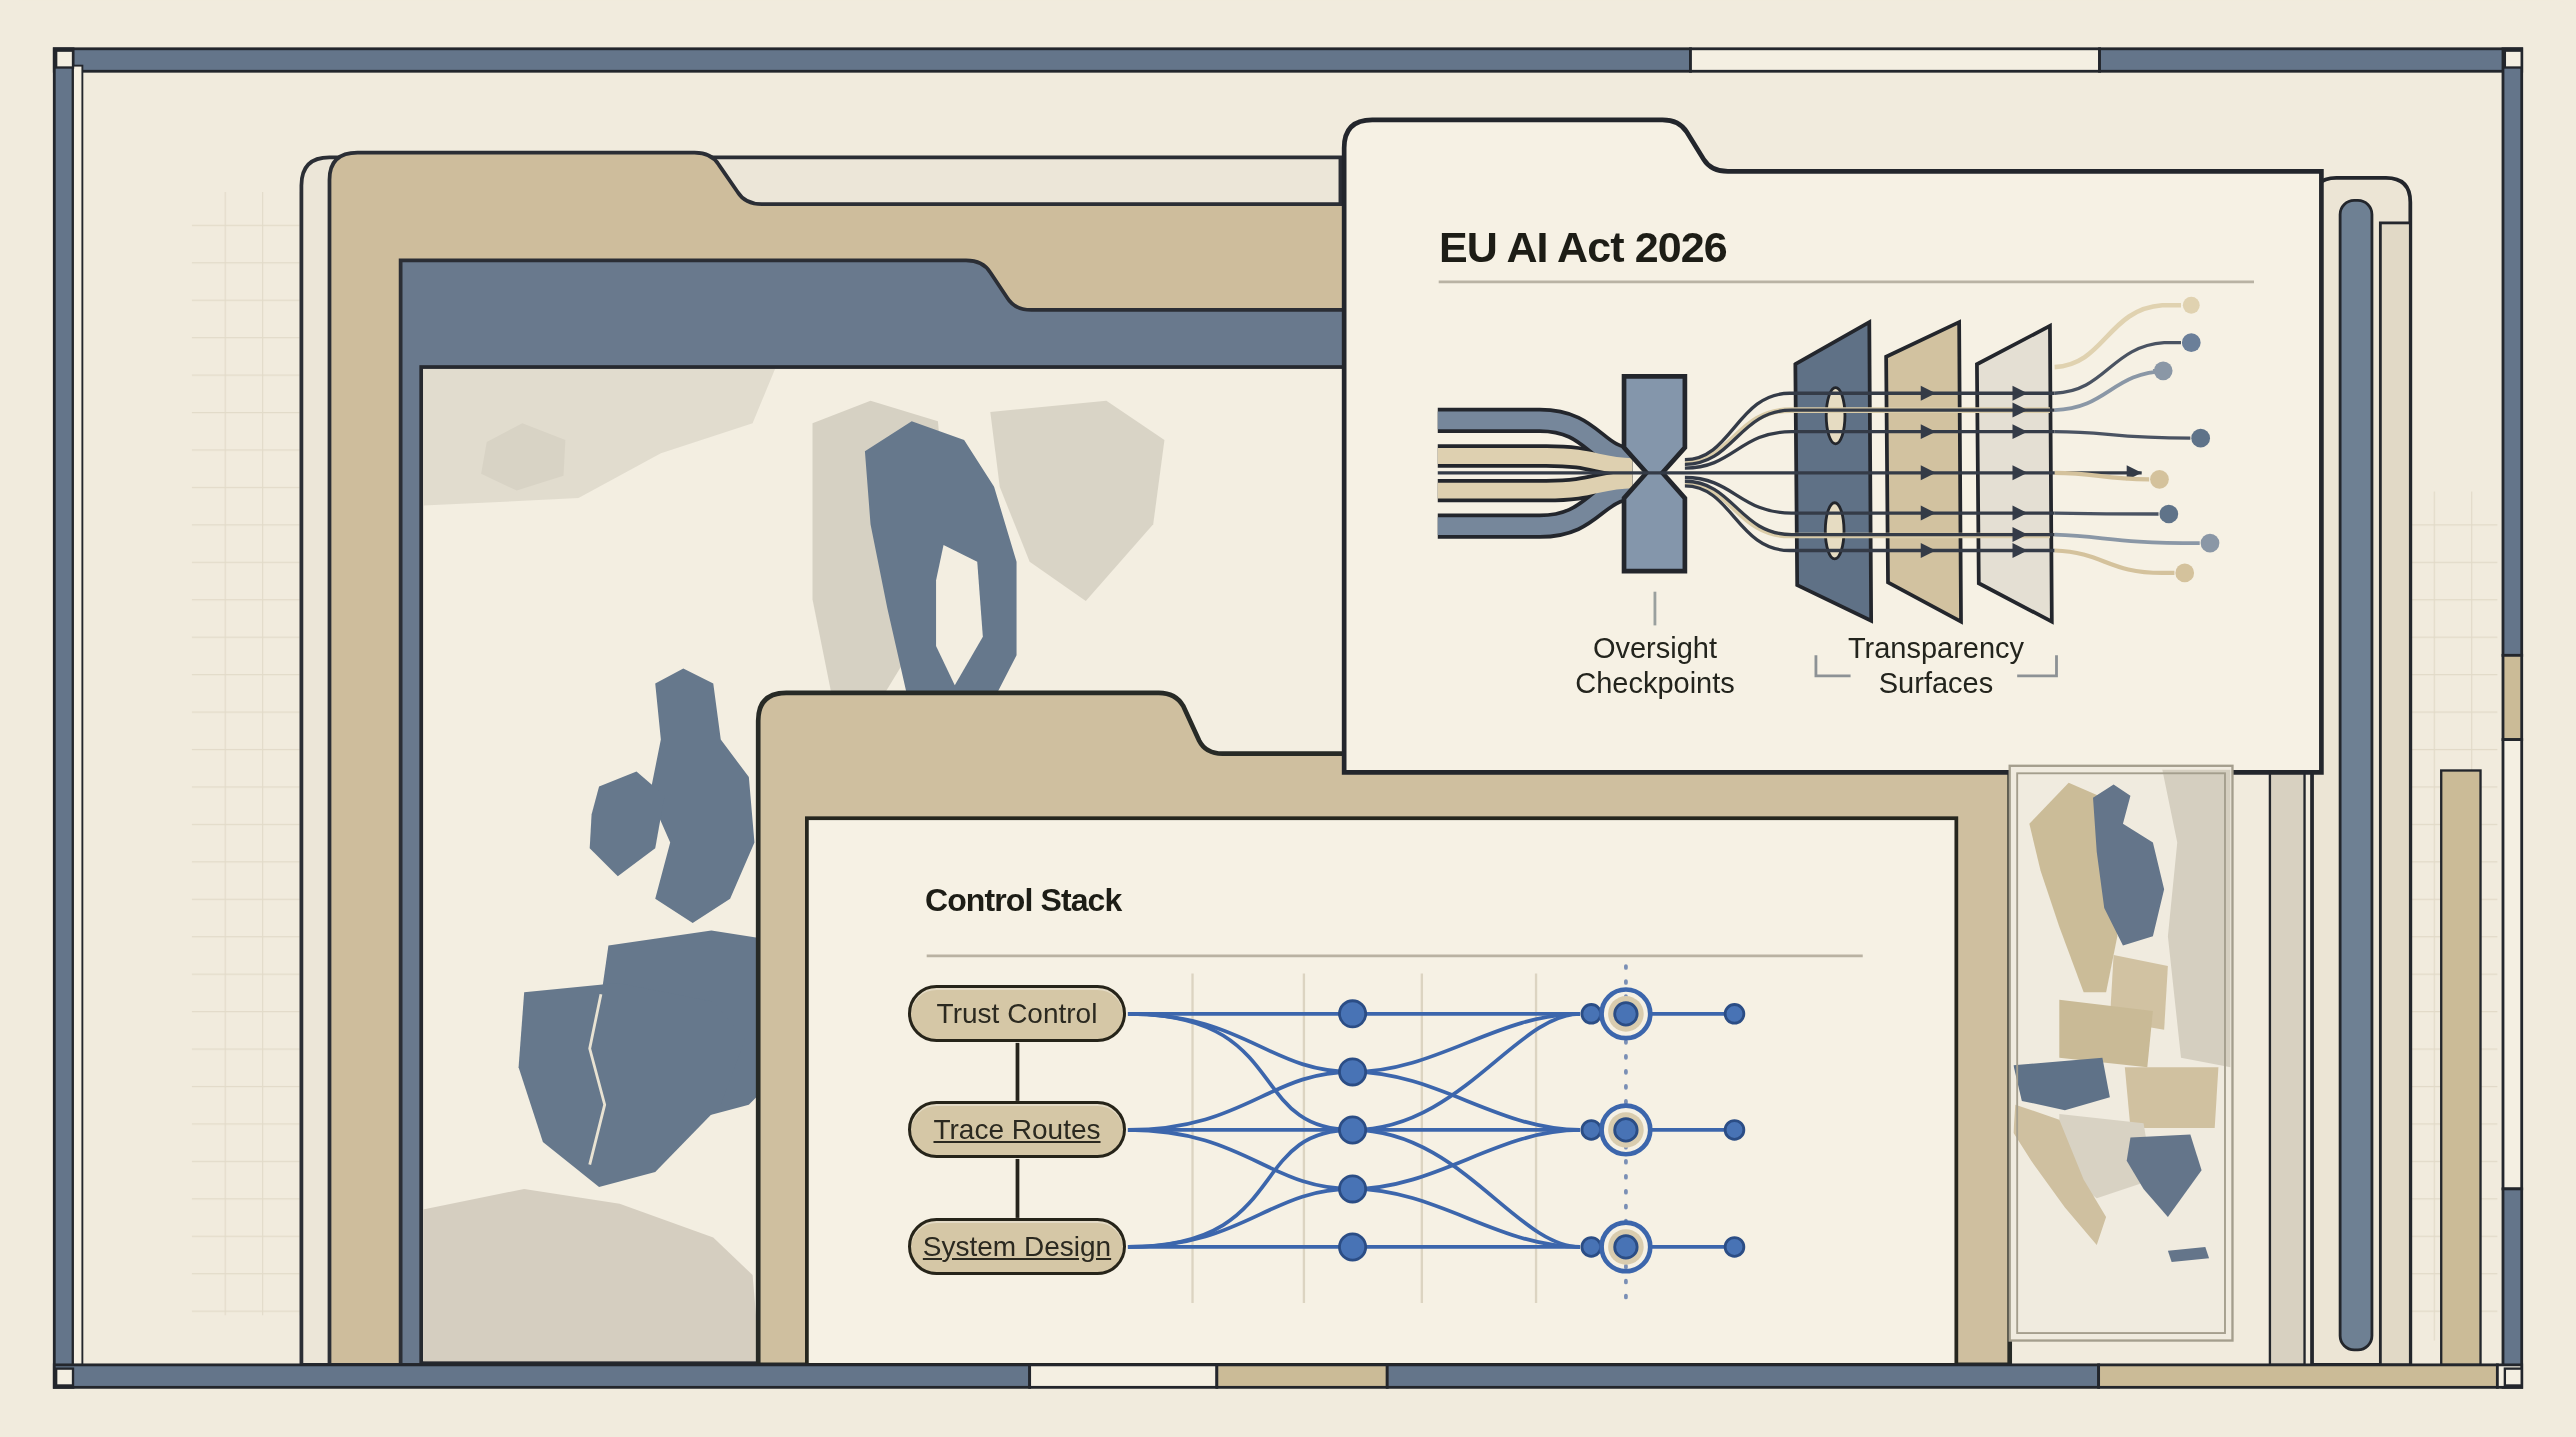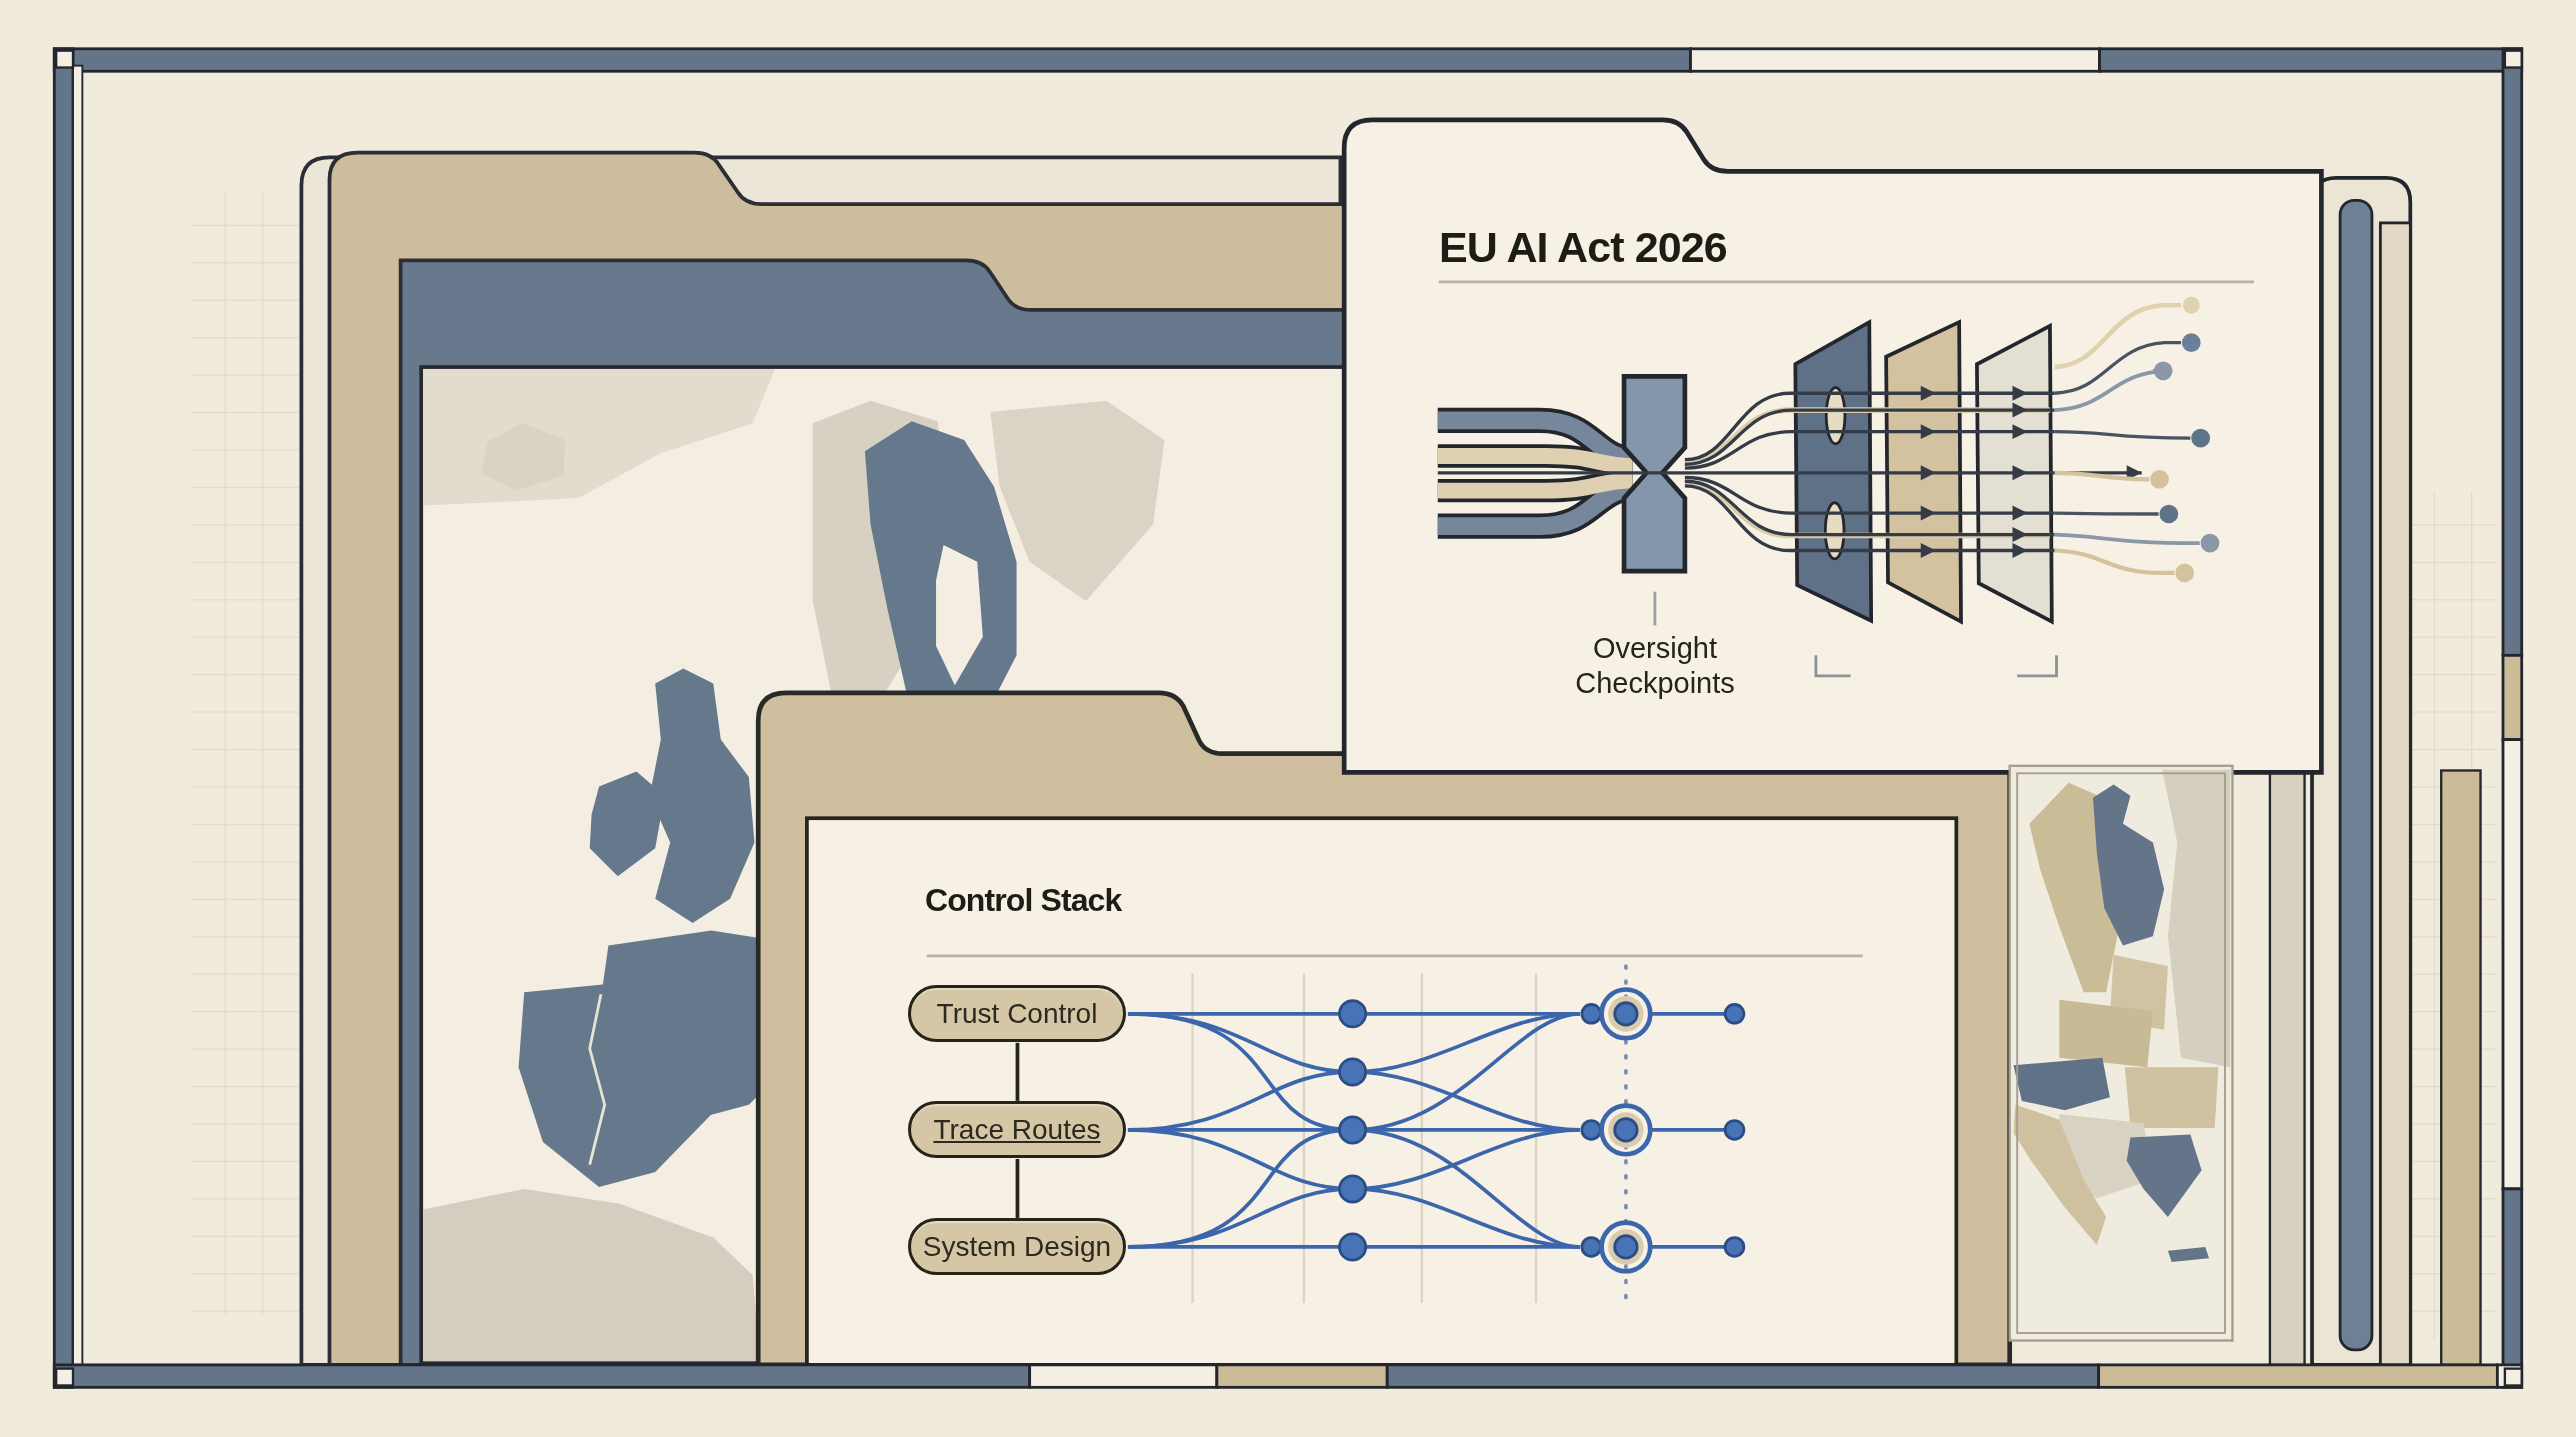--- a/index.html
+++ b/index.html
@@ -10,21 +10,21 @@
   .title{font-weight:bold;color:#1d1d16;letter-spacing:-0.9px;}
   #eu-title{left:1439px;top:223px;font-size:43px;}
   #control-title{left:925px;top:882px;font-size:32px;}
   .flow-label{width:300px;text-align:center;font-size:29px;line-height:35px;color:#23241d;}
   #oversight-label{left:1505px;top:631px;}
   #transparency-label{left:1786px;top:631px;}
   .pill{position:absolute;left:908px;width:212px;height:51px;border:3.7px solid #262419;
         border-radius:32px;background:#d5c7a6;display:flex;align-items:center;
         justify-content:center;font-size:28px;color:#2b2920;
         box-shadow:inset 0 1.9px 0 rgba(255,255,255,.35);}
-  #pill-1{top:985px;} #pill-2{top:1101px;text-decoration:underline;} #pill-3{top:1218px;}
+  #pill-1{top:985px;} #pill-2{top:1101px;text-decoration:underline;} #pill-3{top:1218px;text-decoration:underline;}
 </style>
 </head>
 <body>
 
 <div class="stage">
 <svg viewBox="0 0 2752 1536">
   <defs>
     <pattern id="grid" width="40" height="40" patternUnits="userSpaceOnUse">
       <path d="M40 0H0V40" fill="none" stroke="#ddd5c2" stroke-width="2.5"></path>
     </pattern>
@@ -264,20 +264,24 @@
   </g>
 </svg>
 
   <div id="eu-title" class="txt title">EU AI Act 2026</div>
 
   <div id="oversight-label" class="txt flow-label">
     <span style="display:block">Oversight</span>
     <span style="display:block">Checkpoints</span>
   </div>
 
+  <div id="transparency-label" class="txt flow-label">
+    <span style="display:block">Transparency</span>
+    <span style="display:block">Surfaces</span>
+  </div>
 
   <div id="control-title" class="txt title">Control Stack</div>
 
   <div id="pill-1" class="pill">
     <span>Trust Control</span>
   </div>
   <div id="pill-2" class="pill">
     <span>Trace Routes</span>
   </div>
   <div id="pill-3" class="pill">

